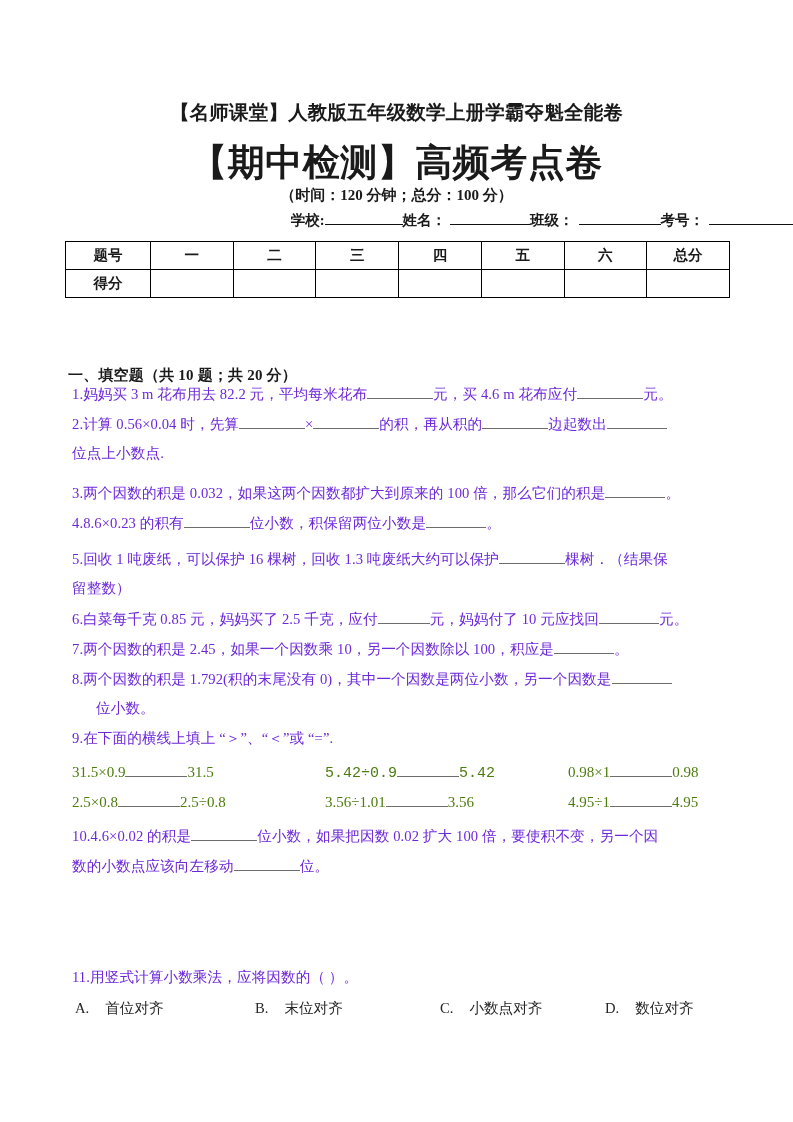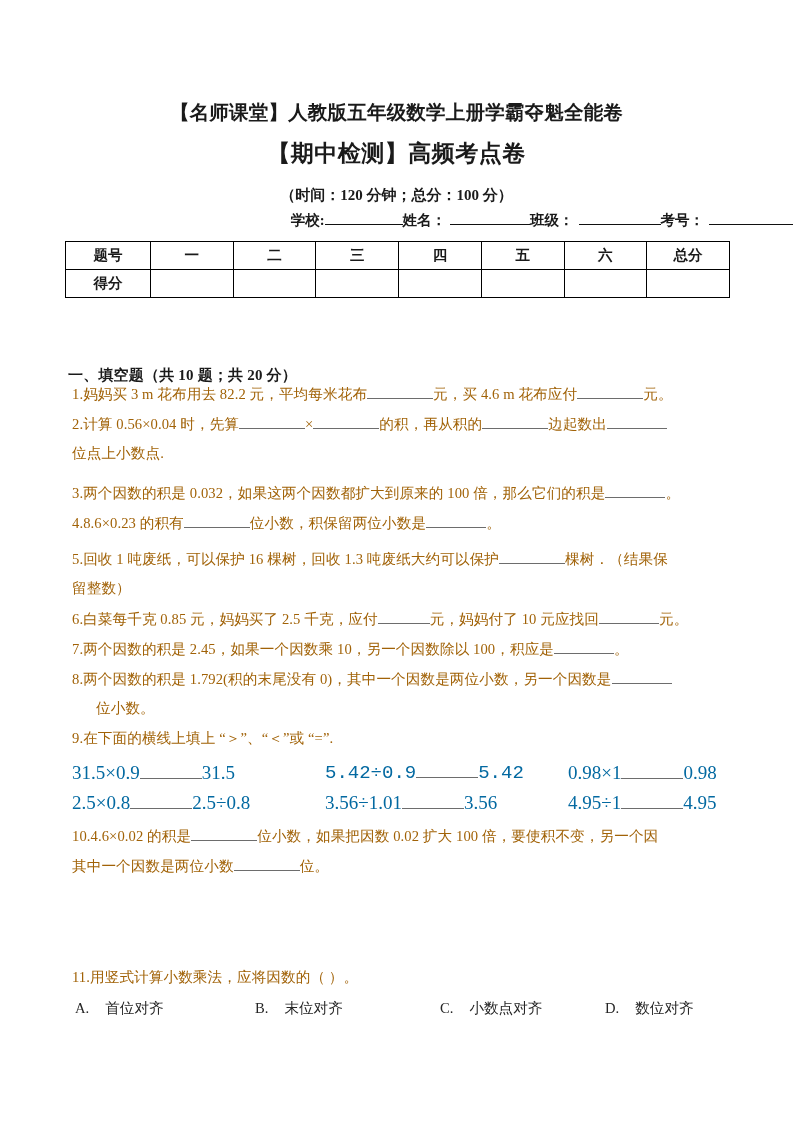--- a/index.html
+++ b/index.html
@@ -31,21 +31,21 @@
     font-size: 19.5px;
     font-weight: bold;
     letter-spacing: 0.2px;
     white-space: nowrap;
   }
   .title-sub {
     position: absolute;
     left: 0; top: 138px;
     width: 793px;
     text-align: center;
-    font-size: 23px;
+    font-size: 37px;
     font-weight: bold;
     letter-spacing: 0.5px;
     white-space: nowrap;
   }
   .title-meta {
     position: absolute;
     left: 0; top: 186px;
     width: 793px;
     text-align: center;
     font-size: 15px;
@@ -100,39 +100,39 @@
     font-weight: bold;
     white-space: nowrap;
     letter-spacing: 0.2px;
   }
 
   
   .q {
     position: absolute;
     left: 72px;
     font-size: 14.6px;
-    color: #a16207;
+    color: #6d28d9;
     white-space: nowrap;
     letter-spacing: 0.1px;
   }
   .q .u {
     display: inline-block;
     border-bottom: 1.1px solid #6d6d6d;
     height: 14px;
     vertical-align: baseline;
   }
   .u60 { width: 60px; }
   .u52 { width: 52px; }
   .u66 { width: 66px; }
 
   
   .cmp {
     position: absolute;
-    font-size: 19px;
-    color: #0369a1;
+    font-size: 15px;
+    color: #4d7c0f;
     white-space: nowrap;
   }
   .cmp .u {
     display: inline-block;
     border-bottom: 1.1px solid #6d6d6d;
     height: 14px;
     vertical-align: baseline;
   }
 
   
@@ -256,21 +256,21 @@
     <span>3.56÷1.01</span><span class="u" style="width:62px;"></span><span>3.56</span>
   </div>
   <div class="cmp" style="left:568px; top:792px;">
     <span>4.95÷1</span><span class="u" style="width:62px;"></span><span>4.95</span>
   </div>
 
   <div class="q" style="top:826px;">
     <span>10.4.6×0.02 的积是</span><span class="u u66"></span><span>位小数，如果把因数 0.02 扩大 100 倍，要使积不变，另一个因</span>
   </div>
   <div class="q" style="top:856px;">
-    <span>其中一个因数是两位小数</span><span class="u u66"></span><span>位。</span>
+    <span>数的小数点应该向左移动</span><span class="u u66"></span><span>位。</span>
   </div>
 
 
   <div class="q" style="top:968px;">
     <span>11.用竖式计算小数乘法，应将因数的（          ）。</span>
   </div>
 
   <div class="opt" style="left:75px; top:999px;">
     <span class="lab">A.</span><span>首位对齐</span>
   </div>

